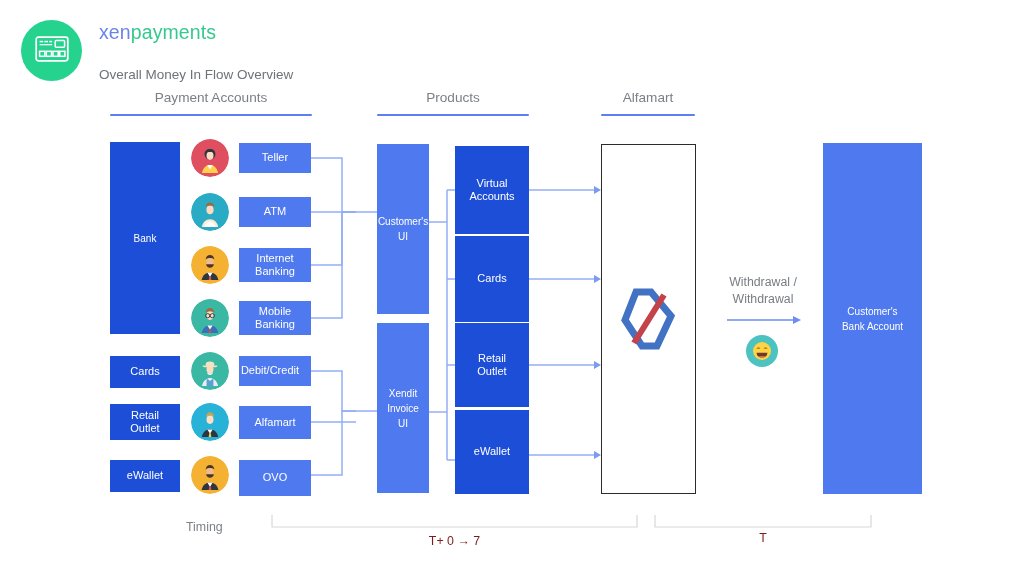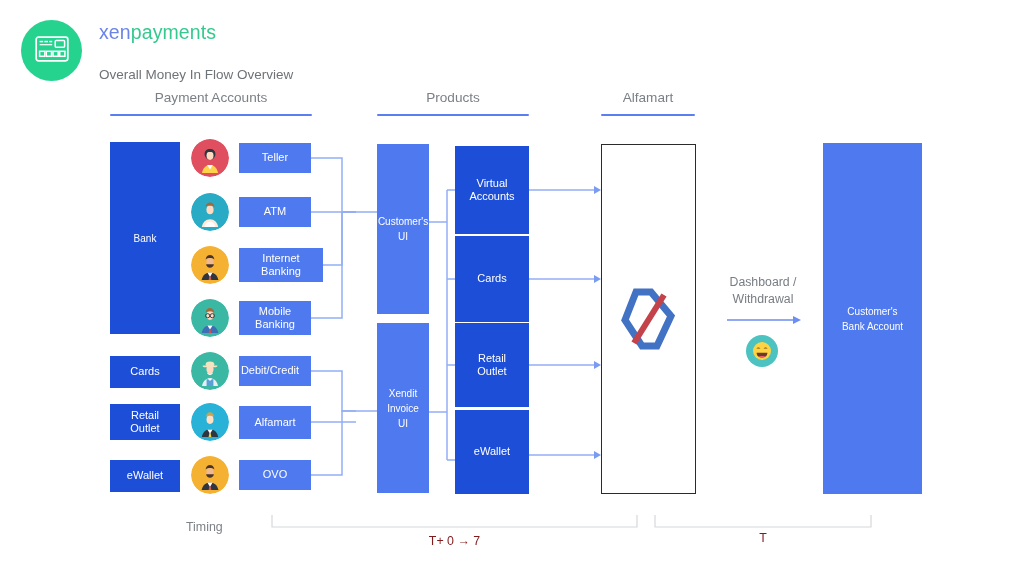--- a/index.html
+++ b/index.html
@@ -263,33 +263,33 @@
       <path d="M18.3 30.2h1.4l.7 3.8h-2.8z" fill="#d05a5a"></path>
     </svg>
   </div>
 
   <div class="box blue" style="left:239px; top:143px; width:72px; height:30px;">
     <span>Teller</span>
   </div>
   <div class="box blue" style="left:239px; top:197px; width:72px; height:30px;">
     <span>ATM</span>
   </div>
-  <div class="box blue" style="left:239px; top:248px; width:84px; height:34px;justify-content:flex-end;">
+  <div class="box blue" style="left:239px; top:248px; width:72px; height:34px;justify-content:flex-end;">
     <span>Internet Banking</span>
   </div>
   <div class="box blue" style="left:239px; top:301px; width:72px; height:34px;">
     <span>Mobile Banking</span>
   </div>
   <div class="box blue" style="left:239px; top:356px; width:72px; height:30px;justify-content:flex-end;">
     <span>Debit/Credit</span>
   </div>
   <div class="box blue" style="left:239px; top:406px; width:72px; height:33px;">
     <span>Alfamart</span>
   </div>
-  <div class="box blue" style="left:239px; top:460px; width:72px; height:30px;">
+  <div class="box blue" style="left:239px; top:460px; width:72px; height:36px;">
     <span>OVO</span>
   </div>
 
   <div class="box blue big" style="left:377px; top:144px; width:52px; height:170px;">
     <span>Customer's UI</span>
   </div>
   <div class="box blue big" style="left:377px; top:323px; width:52px; height:170px;">
     <span>Xendit Invoice UI</span>
   </div>
 
@@ -309,21 +309,21 @@
   <div class="dash-panel" style="left:601px; top:144px; width:95px; height:350px;">
   </div>
   <div style="position:absolute; left:620px; top:287px; width:58px; height:64px;">
     <svg viewBox="0 0 58 64" width="58" height="64">
       <path d="M16 5 H31 L51 29 L37 59 H22 L5 33 Z" fill="none" stroke="#4272c4" stroke-width="7" stroke-linejoin="miter"></path>
       <path d="M14 56 L44 8" stroke="#c4424a" stroke-width="6"></path>
     </svg>
   </div>
 
   <div class="settle-label" style="left:702px; top:274px; width:122px;">
-    <div>Dashboard /</div>
+    <div>Withdrawal /</div>
     <div>Withdrawal</div>
   </div>
   <div class="emoji-circle" style="left:746px; top:335px;">
     <svg viewBox="0 0 32 32" width="24" height="24">
       <circle cx="16" cy="16" r="12" fill="#ffd341"></circle>
       <path d="M8.5 12.8c1.4-1.9 4-1.9 5.4 0z" fill="#6b4a1a"></path>
       <path d="M18.1 12.8c1.4-1.9 4-1.9 5.4 0z" fill="#6b4a1a"></path>
       <path d="M8.8 18.2h14.4c0 4-3.2 6.6-7.2 6.6s-7.2-2.6-7.2-6.6z" fill="#6b3a2a"></path>
       <path d="M11.6 23.4c1.2-1.1 7.6-1.1 8.8 0-1.2 1-7.6 1-8.8 0z" fill="#f4606a"></path>
     </svg>

